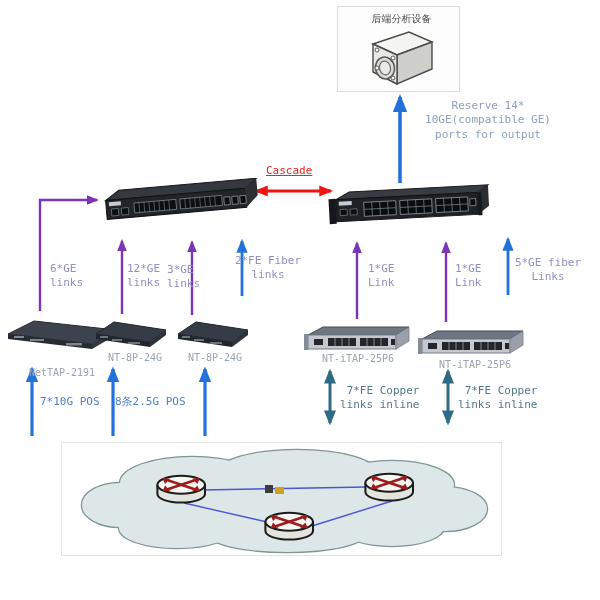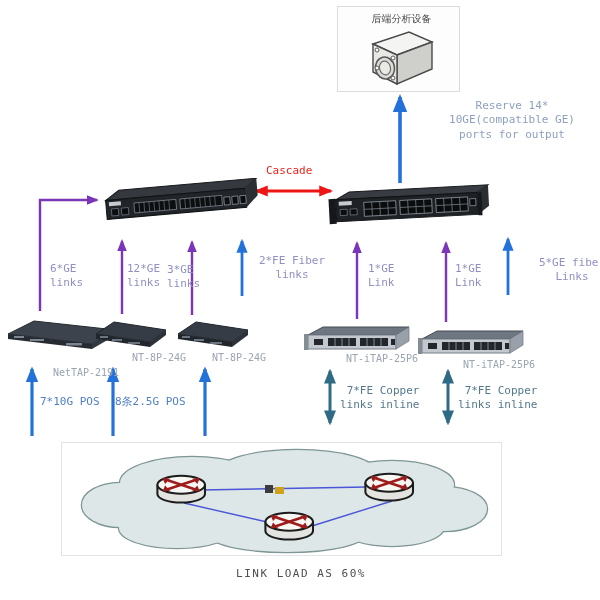--- a/index.html
+++ b/index.html
@@ -3,27 +3,27 @@
 <meta charset="utf-8">
 <style>
   * { margin:0; padding:0; box-sizing:border-box; }
   html,body { background:#ffffff; }
   .canvas {
     position:relative; width:600px; height:600px; background:#fff;
     font-family:"DejaVu Sans Mono","Liberation Mono",monospace;
     overflow:hidden;
   }
   .lbl { position:absolute; font-size:11px; line-height:1.3; white-space:pre-line; }
-  .ctr { text-align:center;margin-left:24px; }
+  .ctr { text-align:center; }
   .c-link { color:#8f90c2; }
   .c-note { color:#8fa0bf; }
   .c-dev  { color:#9aa5b1; font-size:10px; }
   .c-blue { color:#4f7fc6; }
   .c-teal { color:#54788c;text-align:right; }
-  .c-red  { color:#e8251d; }
+  .c-red  { color:#e8251d;text-decoration:underline; }
   .c-cap  { color:#4f4f4f; letter-spacing:1.5px; }
   .c-cn   { color:#4a4a4a; font-size:10px; }
   .topbox { position:absolute; left:337px; top:6px; width:123px; height:86px;
             border:1px solid #dcdcdc; background:#fdfdfd;padding-left:6px; }
   .topbox .cn { display:block; margin-top:5px; text-align:center; }
   .cloudbox { position:absolute; left:61px; top:442px; width:441px; height:114px;
               border:1px solid #e3e3e3; background:#fff; }
   svg.dev, svg.overlay { position:absolute; }
   svg.overlay { left:0; top:0; pointer-events:none; }
 </style>
@@ -272,15 +272,14 @@
         <line x1="330" y1="58" x2="250" y2="83"></line>
       </g>
       <rect x="203" y="42" width="8" height="8" fill="#3c3c3c"></rect>
       <rect x="213" y="44" width="9" height="7" fill="#cfa21c"></rect>
       <use href="#rtr" transform="translate(92,29) scale(0.85)"></use>
       <use href="#rtr" transform="translate(300,27) scale(0.85)"></use>
       <use href="#rtr" transform="translate(200,66) scale(0.85)"></use>
     </svg>
   </div>
 
-  <div class="lbl c-cap ctr" style="left:212px; top:567px; width:130px">LINK LOAD AS 60%</div>
 
 </div>
 
 </body></html>

